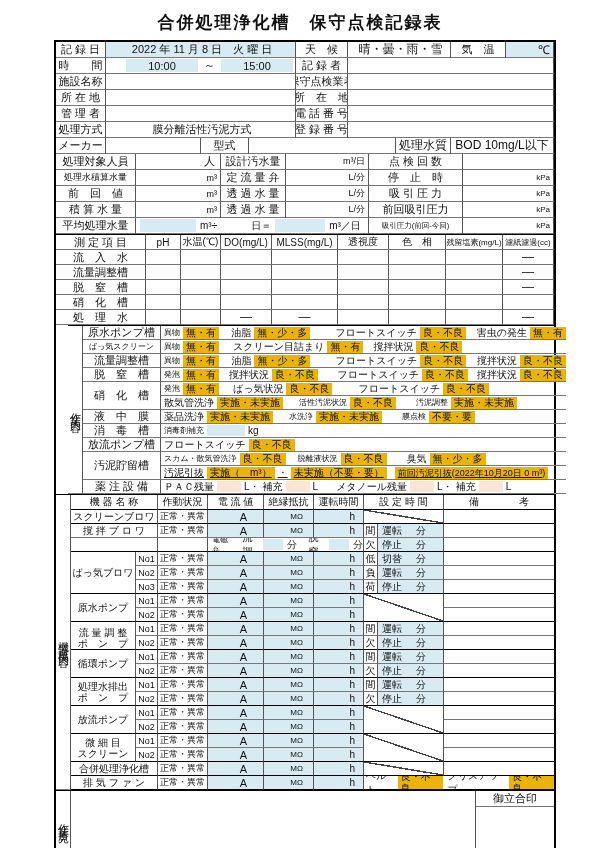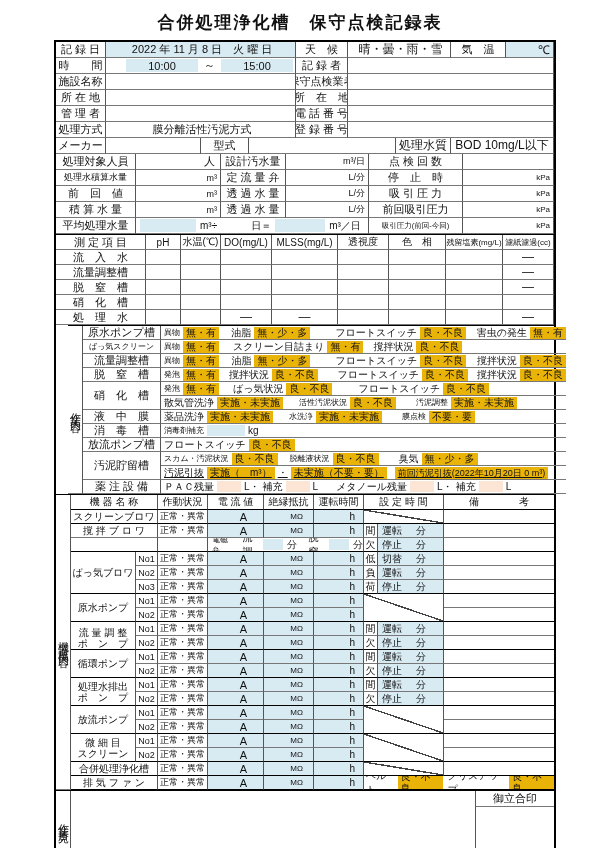--- a/index.html
+++ b/index.html
@@ -283,21 +283,21 @@
       <div class="c wl" style="grid-area: 5 / 2 / span 2;">硝　化　槽</div>
       <div class="c ce wcontent" style="grid-area: 5 / 3;"><span class="wlab sm">発泡</span><span class="opt">無・有</span><span class="gap" style="width: 8px;"></span><span class="wlab">ばっ気状況</span><span class="opt">良・不良</span><span class="gap" style="width: 20px;"></span><span class="wlab">フロートスイッチ</span><span class="opt">良・不良</span></div>
       <div class="c ce wcontent" style="grid-area: 6 / 3;"><span class="wlab">散気管洗浄</span><span class="opt">実施・未実施</span><span class="gap" style="width: 10px;"></span><span class="wlab sm">活性汚泥状況</span><span class="opt">良・不良</span><span class="gap" style="width: 14px;"></span><span class="wlab sm">汚泥調整</span><span class="opt">実施・未実施</span></div>
       <div class="c wl" style="grid-area: 7 / 2 / span 1;">液　中　膜</div>
       <div class="c ce wcontent" style="grid-area: 7 / 3;"><span class="wlab">薬品洗浄</span><span class="opt">実施・未実施</span><span class="gap" style="width: 10px;"></span><span class="wlab sm">水洗浄</span><span class="opt">実施・未実施</span><span class="gap" style="width: 14px;"></span><span class="wlab sm">膜点検</span><span class="opt">不要・要</span></div>
       <div class="c wl" style="grid-area: 8 / 2 / span 1;">消　毒　槽</div>
       <div class="c ce wcontent" style="grid-area: 8 / 3;"><span class="wlab sm">消毒剤補充</span><span class="boxb" style="width: 38px;"></span><span class="wlab">kg</span></div>
       <div class="c wl" style="grid-area: 9 / 2 / span 1;">放流ポンプ槽</div>
       <div class="c ce wcontent" style="grid-area: 9 / 3;"><span class="wlab">フロートスイッチ</span><span class="opt">良・不良</span></div>
       <div class="c wl" style="grid-area: 10 / 2 / span 2;">汚泥貯留槽</div>
-      <div class="c ce wcontent" style="grid-area: 10 / 3;"><span class="wlab sm">スカム・汚泥状況</span><span class="opt">良・不良</span><span class="gap" style="width: 6px;"></span><span class="wlab sm">脱離液状況</span><span class="opt">良・不良</span><span class="gap" style="width: 14px;"></span><span class="wlab">臭気</span><span class="opt">無・少・多</span></div>
+      <div class="c ce wcontent" style="grid-area: 10 / 3;"><span class="wlab sm">スカム・散気管洗浄</span><span class="opt">良・不良</span><span class="gap" style="width: 6px;"></span><span class="wlab sm">脱離液状況</span><span class="opt">良・不良</span><span class="gap" style="width: 14px;"></span><span class="wlab">臭気</span><span class="opt">無・少・多</span></div>
       <div class="c ce wcontent" style="grid-area: 11 / 3; text-decoration: underline;"><span class="wlab">汚泥引抜</span><span class="opt">実施（　m³）</span><span class="wlab">・</span><span class="opt">未実施（不要・要）</span><span class="gap" style="width: 2px;"></span><span class="opt sm9">前回汚泥引抜(2022年10月20日 0 m³)</span></div>
       <div class="c wl" style="grid-area: 12 / 2 / span 1;">薬 注 設 備</div>
       <div class="c ce wcontent" style="grid-area: 12 / 3;"><span class="wlab">ＰＡＣ残量</span><span class="boxp" style="width: 24px;"></span><span class="wlab">L・</span><span class="wlab">補充</span><span class="boxp" style="width: 24px;"></span><span class="wlab">L</span><span class="gap" style="width: 12px;"></span><span class="wlab">メタノール残量</span><span class="boxp" style="width: 24px;"></span><span class="wlab">L・</span><span class="wlab">補充</span><span class="boxp" style="width: 24px;"></span><span class="wlab">L</span></div>
     </div>
 
   <div class="gridC" id="machineGrid">
       <div class="c vstrip" style="grid-area: 1 / 1 / span 21;">機器点検内容</div>
       <div class="c mhd hb" style="grid-area: 1 / 2 / auto / span 2;">機 器 名 称</div>
       <div class="c mhd hb" style="grid-area: 1 / 4;">作動状況</div>
       <div class="c mhd hb" style="grid-area: 1 / 5;">電 流 値</div>

